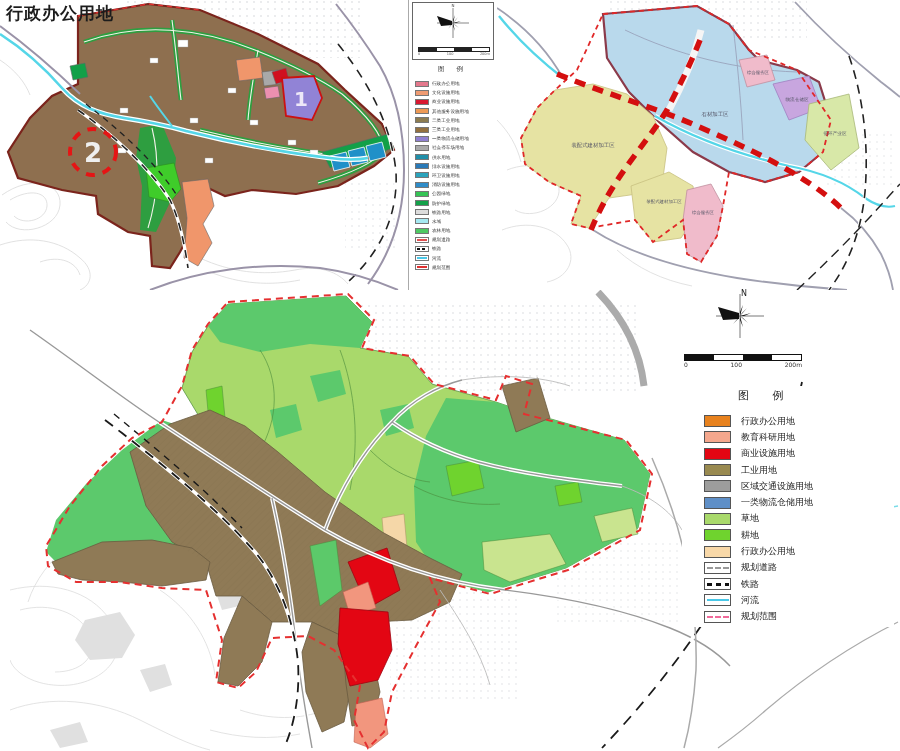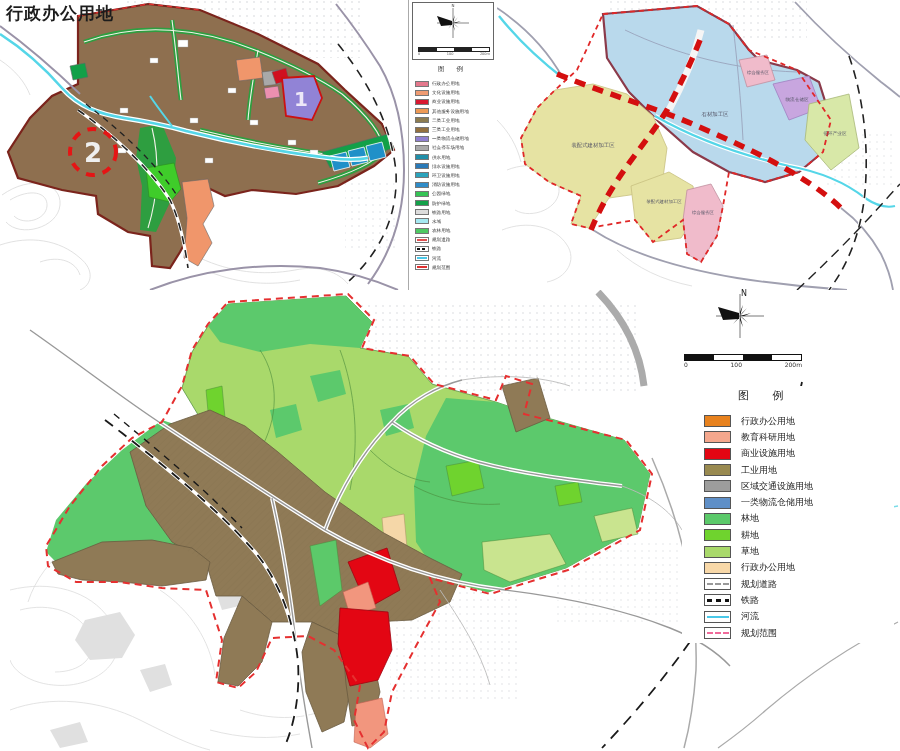--- a/index.html
+++ b/index.html
@@ -511,30 +511,26 @@
         </div>
         <div class="leg-row">
           <span class="leg-swatch" style="background: rgb(157, 157, 156);"></span>
           <span class="leg-label">区域交通设施用地</span>
         </div>
         <div class="leg-row">
           <span class="leg-swatch" style="background: rgb(95, 143, 199);"></span>
           <span class="leg-label">一类物流仓储用地</span>
         </div>
         <div class="leg-row">
-          <span class="leg-swatch" style="background: rgb(91, 201, 106);"></span>
-          <span class="leg-label">林地</span>
+          <span class="leg-swatch" style="background: rgb(169, 217, 107);"></span>
+          <span class="leg-label">草地</span>
         </div>
         <div class="leg-row">
           <span class="leg-swatch" style="background: rgb(111, 211, 46);"></span>
           <span class="leg-label">耕地</span>
-        </div>
-        <div class="leg-row">
-          <span class="leg-swatch" style="background: rgb(169, 217, 107);"></span>
-          <span class="leg-label">草地</span>
         </div>
         <div class="leg-row">
           <span class="leg-swatch" style="background: rgb(248, 216, 168);"></span>
           <span class="leg-label">行政办公用地</span>
         </div>
         <div class="leg-row">
           <span class="leg-swatch">
             <span class="leg-line road" style="color: rgb(153, 153, 153);"></span>
           </span>
           <span class="leg-label">规划道路</span>

